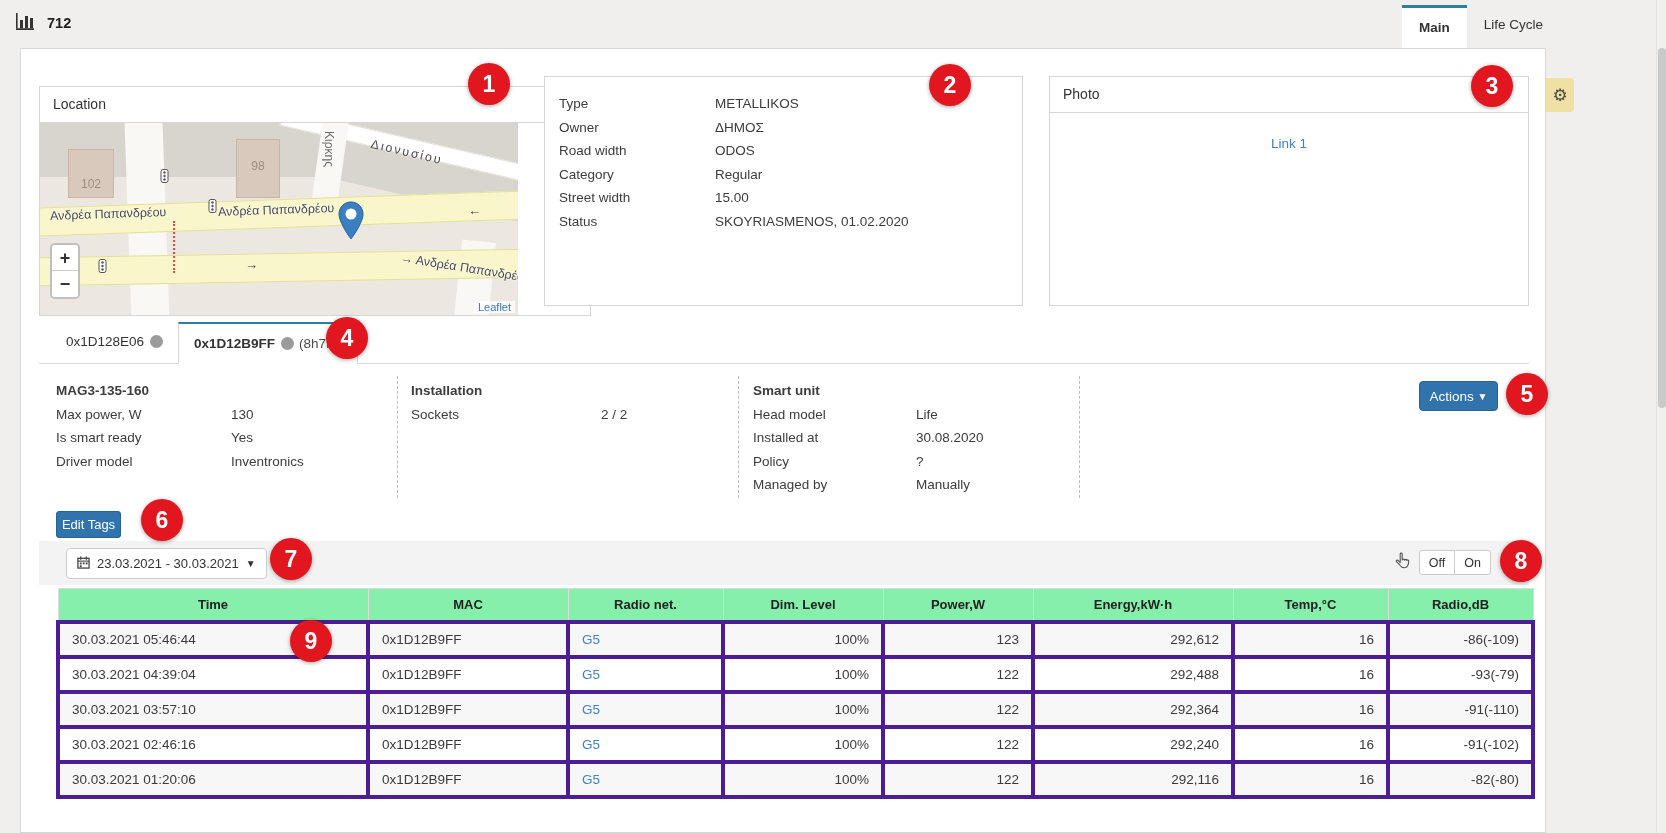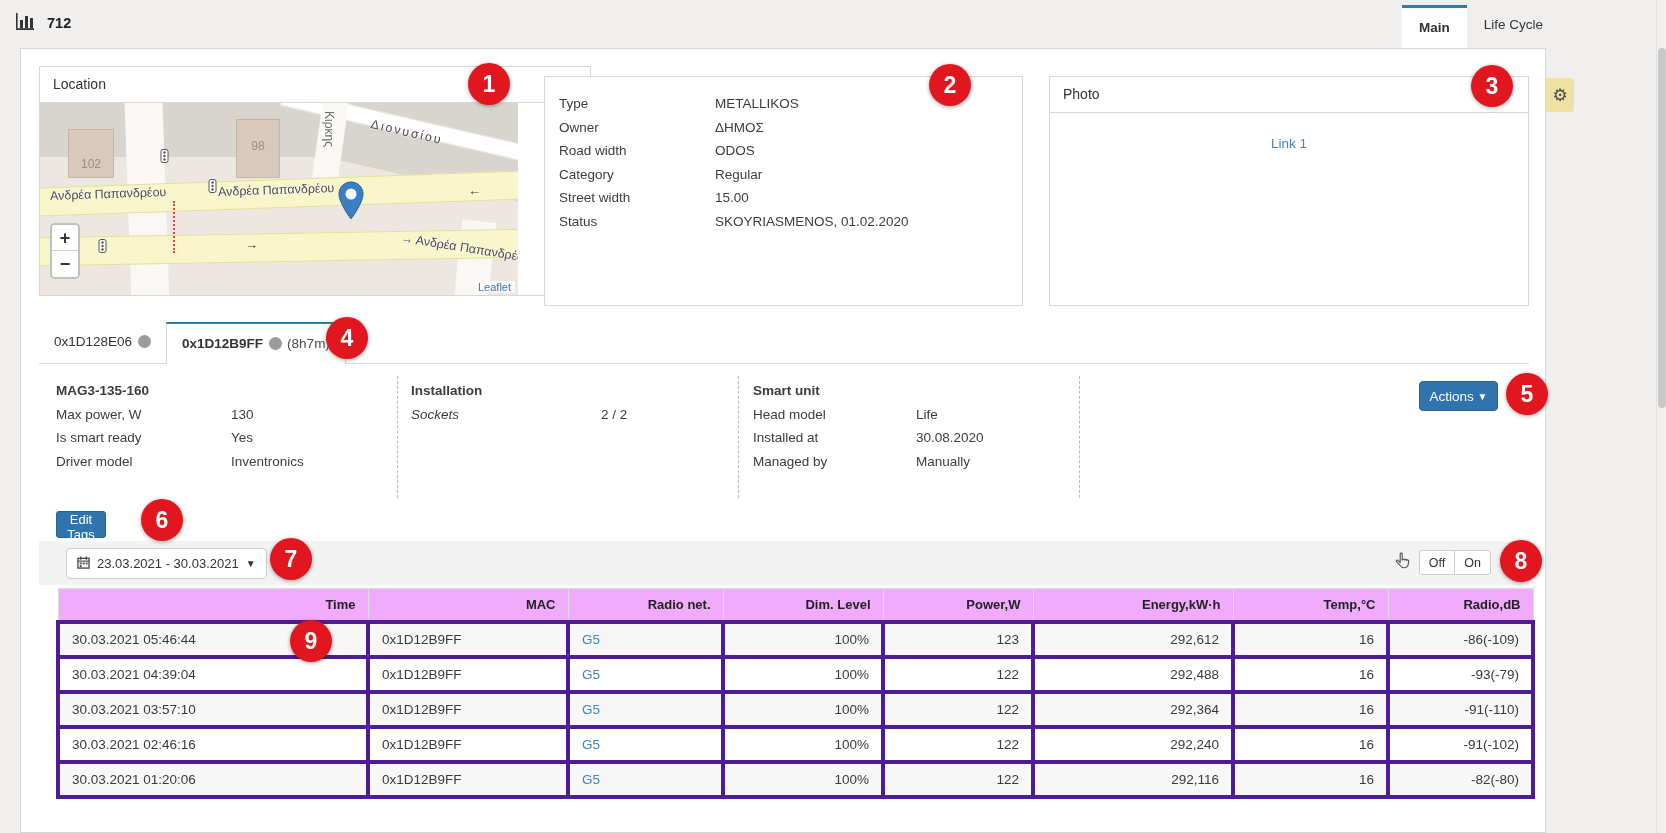--- a/index.html
+++ b/index.html
@@ -16,21 +16,21 @@
   .top-tab.active { background:#fff; border-top:3px solid #2d7ea3; font-weight:bold; }
 
   
   .main-panel { position:absolute; left:20px; top:48px; width:1526px; height:785px;
                 background:#fff; border:1px solid #d7d7d7; }
 
   
   .panel { position:absolute; background:#fff; border:1px solid #d6d6d6; }
   .panel-h { height:36px; line-height:34px; padding:0 13px; font-size:14px; color:#333;
              border-bottom:1px solid #d6d6d6; position:relative; }
-  .p-loc { left:18px;  top:17px; width:552px; height:230px; }
+  .p-loc { left:18px;  top:37px; width:552px; height:230px; }
   .p-gen { left:523px; top:27px; width:479px; height:230px; }
   .p-pho { left:1028px;top:27px; width:480px; height:230px; }
   .edit-btn { position:absolute; right:8px; top:6px; width:28px; height:23px; background:#fff;
               border:1px solid #ccc; border-radius:3px; cursor:pointer; display:flex;
               align-items:center; justify-content:center; }
 
   .kv { padding:15px 14px; }
   .kv-row { display:flex; line-height:23.5px; font-size:13.5px; color:#3c3c3c; }
   .kv-row .k { width:156px; }
 
@@ -65,65 +65,65 @@
                border-radius:5px; overflow:hidden; background:#fff; }
   .m-zbtn { display:block; width:100%; height:26px; background:#fff; border:none; font-size:18px;
             font-weight:bold; color:#333; cursor:pointer; line-height:24px; }
   .m-zbtn:first-child { border-bottom:1px solid #ccc; }
   .m-attr { position:absolute; right:3px; bottom:2px; font-size:11px; color:#3a78b5;
             background:rgba(255,255,255,.75); padding:0 4px; text-decoration:none; cursor:pointer; }
   .m-tl { position:absolute; }
 
   
   .tabline { position:absolute; left:18px; top:314px; width:1490px; border-top:1px solid #d9d9d9; }
-  .dev-tabs { position:absolute; left:18px; top:273px; z-index:2; display:flex;justify-content:center; }
+  .dev-tabs { position:absolute; left:30px; top:273px; z-index:2; display:flex;justify-content:center; }
   .dev-tab { height:42px; line-height:40px; padding:0 15px; font-size:13.5px; color:#333;
              cursor:pointer; background:transparent; }
   .dev-tab.active { background:#fff; border:1px solid #d6d6d6; border-top:2px solid #2d7ea3;
                     border-bottom:1px solid #fff; }
   .dev-tab.active .tid { font-weight:bold; }
   .dot { display:inline-block; width:13px; height:13px; border-radius:50%; background:#9b9b9b;
          vertical-align:-2px; margin-left:6px; }
   .suffix { color:#4a4a4a; margin-left:5px; }
 
   
   .icol { position:absolute; top:330px; font-size:13.5px; color:#3c3c3c; }
   .icol .t { font-weight:bold; line-height:23.5px; }
   .irow { display:flex; line-height:23.5px; }
   .c1 { left:35px;   width:340px; } .c1 .k { width:175px; }
-  .c2 { left:390px;  width:320px; } .c2 .k { width:190px;font-style:italic; }
+  .c2 { left:390px;  width:320px; } .c2 .k { width:190px; }
   .c3 { left:732px;  width:320px; } .c3 .k { width:163px; }
   .c4 { left:1072px; width:320px; } .c4 .k { width:166px; }
   .vdash { position:absolute; top:327px; height:122px; border-left:1px dashed #bdbdbd; }
   .d1 { left:376px; } .d2 { left:717px; } .d3 { left:1058px; }
 
   .btn-blue { background:#3173ad; border:1px solid #2a628f; color:#fff; border-radius:4px;
               cursor:pointer; font-family:inherit; }
   .actions-btn { position:absolute; left:1398px; top:332px; width:79px; height:30px; font-size:13.5px; }
-  .edittags-btn { position:absolute; left:35px; top:462px; width:50px; height:27px;
+  .edittags-btn { position:absolute; left:35px; top:462px; width:65px; height:27px;
                   font-size:13px; border-radius:3px; }
   .caret { font-size:10px; vertical-align:1px; }
 
   
   .toolbar { position:absolute; left:18px; top:492px; width:1490px; height:44px; background:#f3f3f3; }
   .date-btn { position:absolute; left:27px; top:7px; height:31px; padding:0 10px; background:#fff;
               border:1px solid #ccc; border-radius:4px; display:flex; align-items:center; gap:7px;
               font-size:13px; color:#333; cursor:pointer; font-family:inherit; }
   .right-ctl { position:absolute; right:38px; top:9px; display:flex; align-items:center; gap:9px; }
   .onoff { display:flex; }
   .oo-btn { padding:2px 9px; height:25px; background:#fff; border:1px solid #ccc; font-size:12.5px;
             color:#333; cursor:pointer; font-family:inherit; }
   .oo-btn.off { border-radius:3px 0 0 3px; }
   .oo-btn.on  { border-radius:0 3px 3px 0; margin-left:-1px; }
 
   
   table.log { position:absolute; left:35px; top:539px; width:1475px; border-collapse:collapse;
               table-layout:fixed; }
-  .log th { background:#f0abfc; border:1px solid #dcdcdc; font-size:13px; font-weight:bold;
-            color:#222; padding:8px 12px; text-align:right; }
+  .log th { background:#86efac; border:1px solid #dcdcdc; font-size:13px; font-weight:bold;
+            color:#222; padding:8px 12px; text-align:center; }
   .log td { border:4px solid #4c1d95; font-size:13.5px; color:#3a3a3a; padding:8px 12px;margin-left:12px; }
   .log tr.stripe td { background:#f7f7f7; }
   .num { text-align:right; }
 
   
   .gear-tab { position:absolute; left:1546px; top:78px; width:28px; height:34px; background:#efe0a3;
               border-radius:0 4px 4px 0; display:flex; align-items:center; justify-content:center;
               font-size:17px; color:#4a4a4a; cursor:pointer; }
   .scrollbar { position:absolute; right:0; top:0; width:10px; height:833px; background:#f1f0ef;
                border-left:1px solid #e2e1e0; }
@@ -297,20 +297,24 @@
       <div class="t">Smart unit</div>
       <div class="irow">
           <span class="k">Head model</span>
           <span>Life</span>
         </div>
       <div class="irow">
           <span class="k">Installed at</span>
           <span>30.08.2020</span>
         </div>
       <div class="irow">
+          <span class="k">Policy</span>
+          <span>?</span>
+        </div>
+      <div class="irow">
           <span class="k">Managed by</span>
           <span>Manually</span>
         </div>
     </div>
     <div class="vdash d3"></div>
 
     <button class="btn-blue actions-btn">
       <span>Actions</span>
       <span class="caret">▼</span>
     </button>

